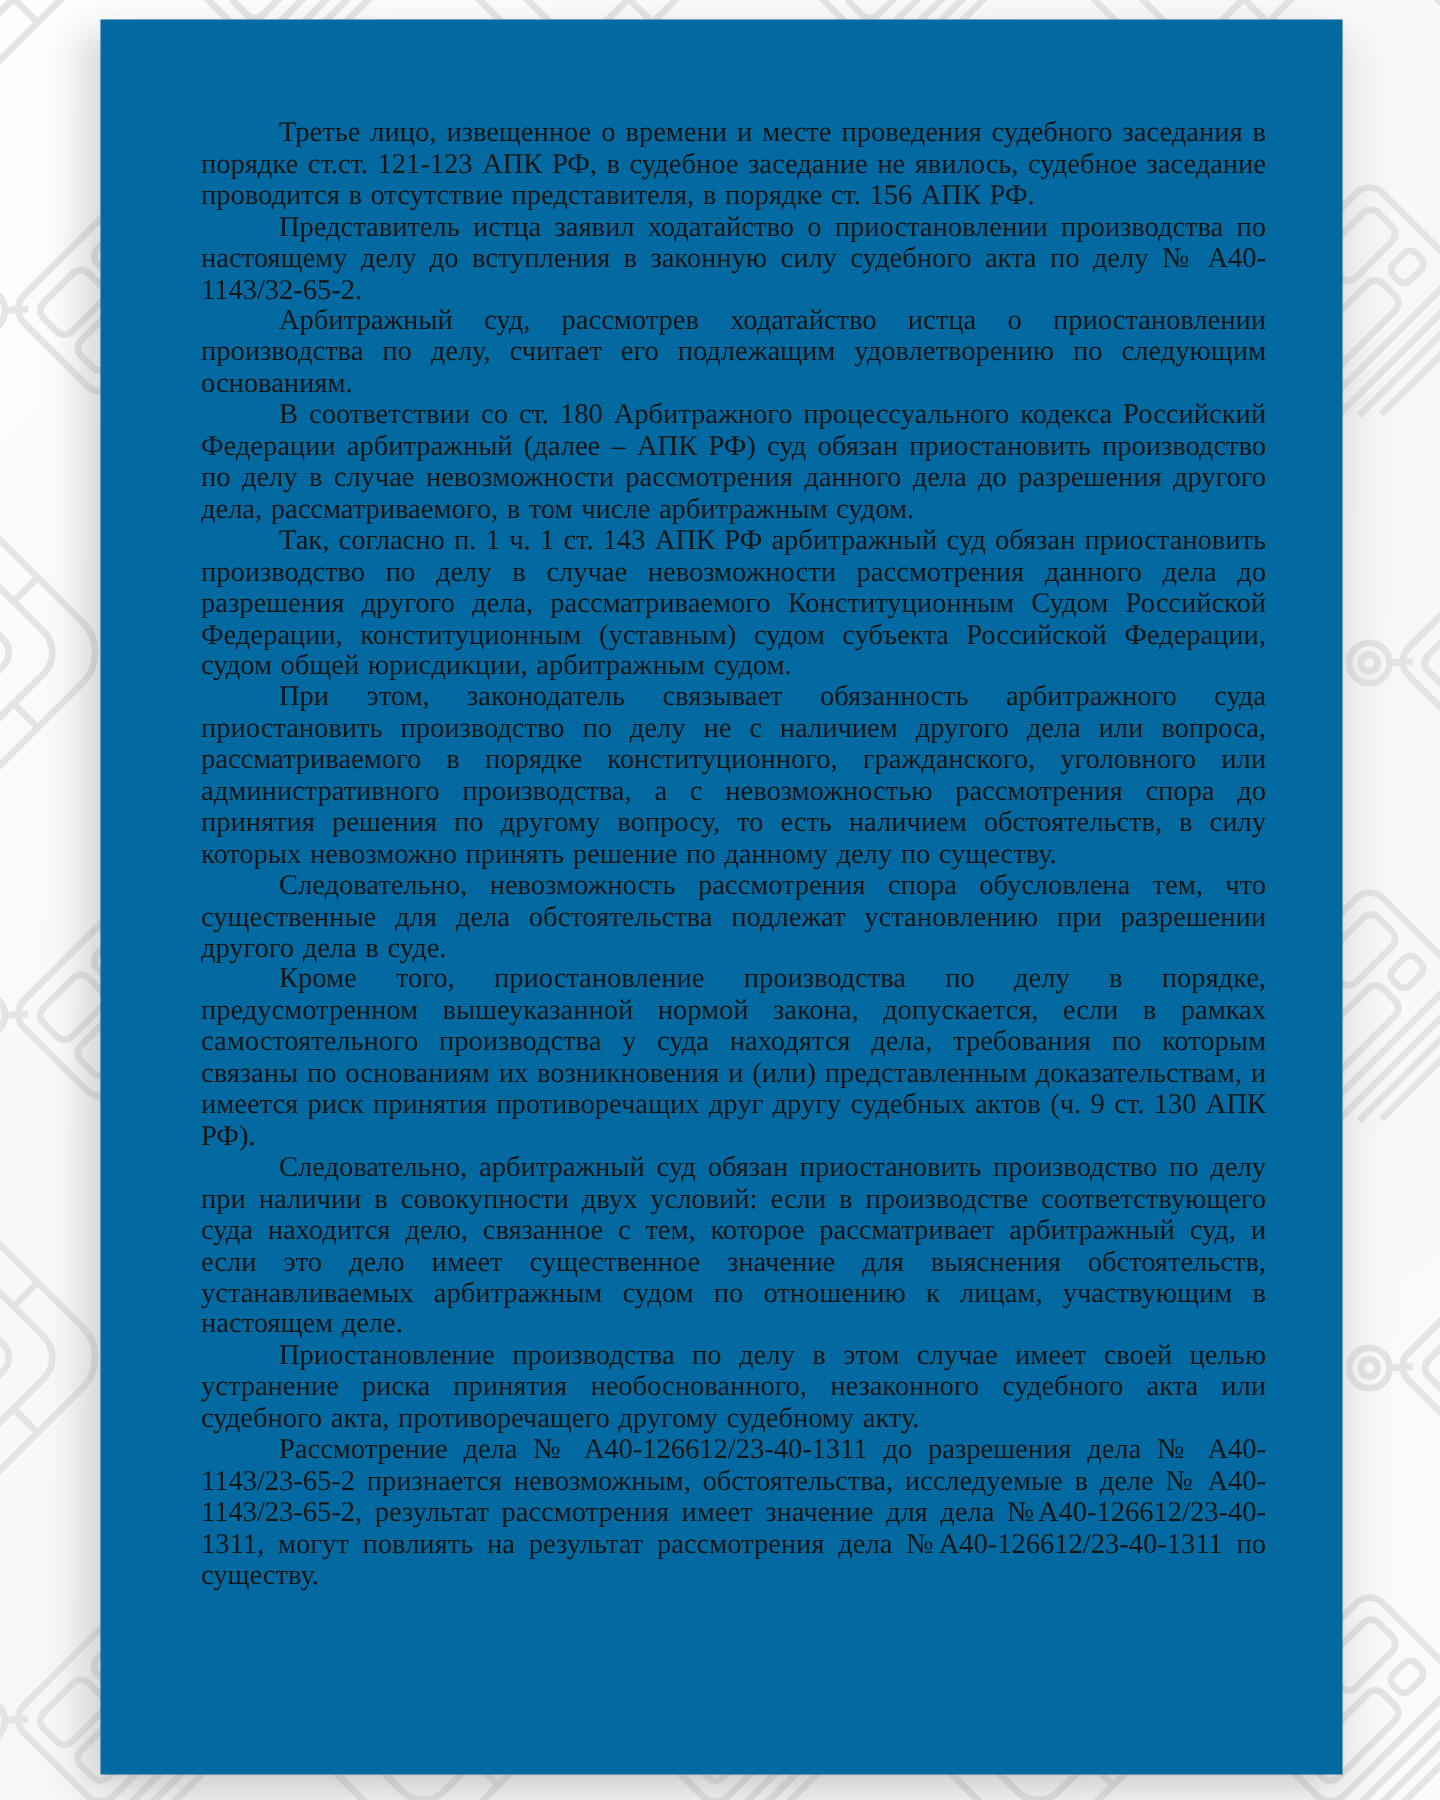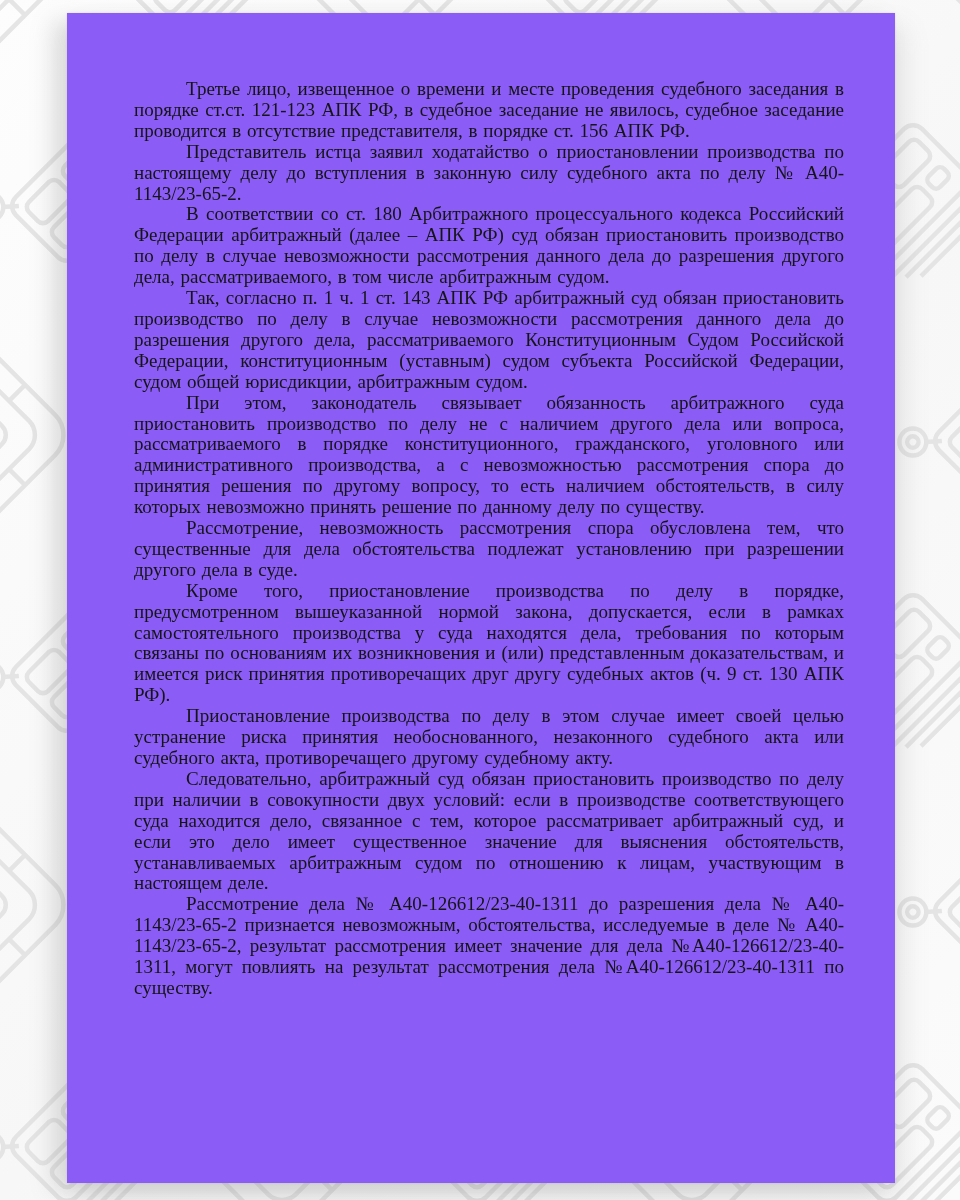--- a/index.html
+++ b/index.html
@@ -27,21 +27,21 @@
     height: 170px;
     transform: rotate(-45deg);
     opacity: 0.85;
   }
   .page {
     position: absolute;
     left: 67px;
     top: 13px;
     width: 828px;
     height: 1170px;
-    background: #8b5cf6;
+    background: #0369a1;
     z-index: 1;
     box-shadow: -14px 8px 22px rgba(110,110,110,0.22),
                  10px 14px 24px rgba(120,120,120,0.14),
                  0 0 2px rgba(150,150,150,0.25);
   }
   .page-content {
     box-sizing: border-box;
     width: 100%;
     height: 100%;
     padding: 66px 51px 40px 67px;
@@ -413,23 +413,24 @@
         <line x1="19" y1="26" x2="28" y2="34"></line>
         <line x1="20" y1="96" x2="102" y2="96"></line>
         <line x1="26" y1="103" x2="96" y2="103"></line>
         <line x1="34" y1="110" x2="88" y2="110"></line>
       </svg></div>
   </div>
 
 <div class="page">
   <div class="page-content">
       <p>Третье лицо, извещенное о времени и месте проведения судебного заседания в порядке ст.ст. 121-123 АПК РФ, в судебное заседание не явилось, судебное заседание проводится в отсутствие представителя, в порядке ст. 156 АПК РФ.</p>
-      <p>Представитель истца заявил ходатайство о приостановлении производства по настоящему делу до вступления в законную силу судебного акта по делу № А40-1143/23-65-2.</p>
+      <p>Представитель истца заявил ходатайство о приостановлении производства по настоящему делу до вступления в законную силу судебного акта по делу № А40-1143/32-65-2.</p>
+      <p>Арбитражный суд, рассмотрев ходатайство истца о приостановлении производства по делу, считает его подлежащим удовлетворению по следующим основаниям.</p>
       <p>В соответствии со ст. 180 Арбитражного процессуального кодекса Российский Федерации арбитражный (далее – АПК РФ) суд обязан приостановить производство по делу в случае невозможности рассмотрения данного дела до разрешения другого дела, рассматриваемого, в том числе арбитражным судом.</p>
       <p>Так, согласно п. 1 ч. 1 ст. 143 АПК РФ арбитражный суд обязан приостановить производство по делу в случае невозможности рассмотрения данного дела до разрешения другого дела, рассматриваемого Конституционным Судом Российской Федерации, конституционным (уставным) судом субъекта Российской Федерации, судом общей юрисдикции, арбитражным судом.</p>
       <p>При этом, законодатель связывает обязанность арбитражного суда приостановить производство по делу не с наличием другого дела или вопроса, рассматриваемого в порядке конституционного, гражданского, уголовного или административного производства, а с невозможностью рассмотрения спора до принятия решения по другому вопросу, то есть наличием обстоятельств, в силу которых невозможно принять решение по данному делу по существу.</p>
-      <p>Рассмотрение, невозможность рассмотрения спора обусловлена тем, что существенные для дела обстоятельства подлежат установлению при разрешении другого дела в суде.</p>
+      <p>Следовательно, невозможность рассмотрения спора обусловлена тем, что существенные для дела обстоятельства подлежат установлению при разрешении другого дела в суде.</p>
       <p>Кроме того, приостановление производства по делу в порядке, предусмотренном вышеуказанной нормой закона, допускается, если в рамках самостоятельного производства у суда находятся дела, требования по которым связаны по основаниям их возникновения и (или) представленным доказательствам, и имеется риск принятия противоречащих друг другу судебных актов (ч. 9 ст. 130 АПК РФ).</p>
+      <p>Следовательно, арбитражный суд обязан приостановить производство по делу при наличии в совокупности двух условий: если в производстве соответствующего суда находится дело, связанное с тем, которое рассматривает арбитражный суд, и если это дело имеет существенное значение для выяснения обстоятельств, устанавливаемых арбитражным судом по отношению к лицам, участвующим в настоящем деле.</p>
       <p>Приостановление производства по делу в этом случае имеет своей целью устранение риска принятия необоснованного, незаконного судебного акта или судебного акта, противоречащего другому судебному акту.</p>
-      <p>Следовательно, арбитражный суд обязан приостановить производство по делу при наличии в совокупности двух условий: если в производстве соответствующего суда находится дело, связанное с тем, которое рассматривает арбитражный суд, и если это дело имеет существенное значение для выяснения обстоятельств, устанавливаемых арбитражным судом по отношению к лицам, участвующим в настоящем деле.</p>
       <p>Рассмотрение дела № А40-126612/23-40-1311 до разрешения дела № А40-1143/23-65-2 признается невозможным, обстоятельства, исследуемые в деле № А40-1143/23-65-2, результат рассмотрения имеет значение для дела №А40-126612/23-40-1311, могут повлиять на результат рассмотрения дела №А40-126612/23-40-1311 по существу.</p>
     </div>
 </div>
 
 </body></html>

